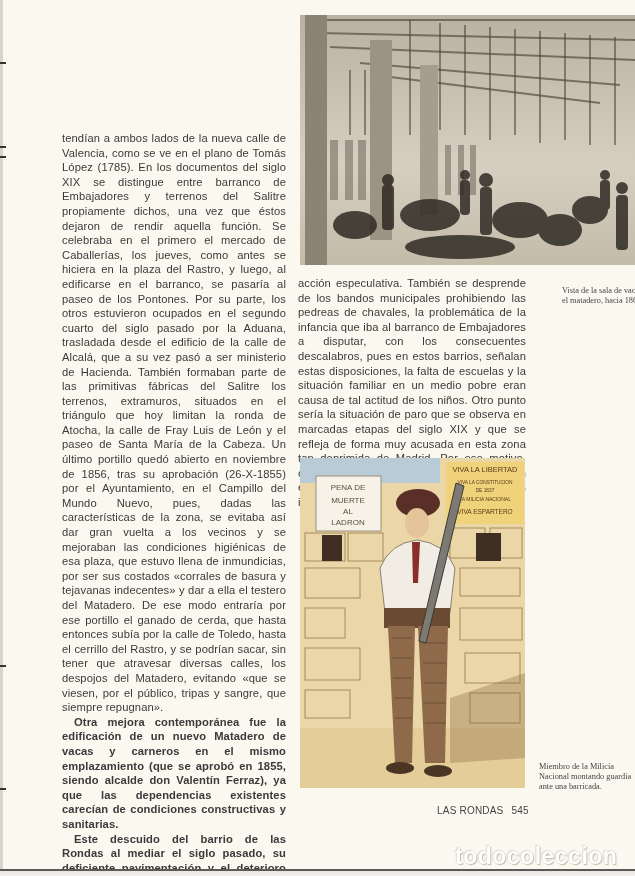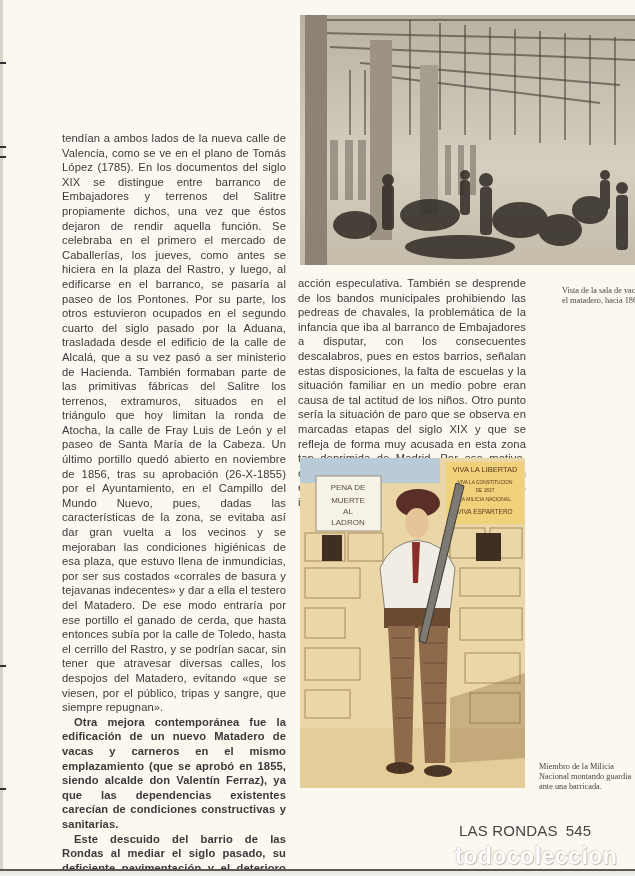--- a/index.html
+++ b/index.html
@@ -18,21 +18,21 @@
   .col-right { left:298px; top:276px; width:228px; }
   .figure { position:absolute; overflow:hidden; }
   .fig-top { left:300px; top:15px; width:335px; height:250px; background:#c9c1b2; }
   .fig-militia { left:300px; top:458px; width:225px; height:330px; background:#e6cf9c; }
   .caption {
     position:absolute; font-family:"Liberation Serif", "DejaVu Serif", serif;
     font-size:8.3px; line-height:10px; color:#444;
   }
   .cap-top { left:537px; top:286px; width:98px;margin-left:25px; }
   .cap-militia { left:539px; top:762px; width:100px; }
-  .folio { position:absolute; left:459px; top:805px; font-size:15px; color:#444; letter-spacing:0.2px;margin-top:17px; }
+  .folio { position:absolute; left:437px; top:805px; font-size:10px; color:#444; letter-spacing:0.2px; }
   .folio .num { margin-left:8px; }
   .watermark {
     position:absolute; left:455px; top:843px; font-size:23px; font-weight:bold;
     color:#ffffff; letter-spacing:0.5px;
     text-shadow:0 0 1px #c9c4b8, 1px 1px 1px #bdb7aa, -1px -1px 1px #e0dbcf;
     opacity:0.95;
   }
   .bottom-band { position:absolute; left:0; top:869px; width:635px; height:7px;
     background:linear-gradient(#5c5a55 0, #5c5a55 2px, #e9e7e2 2px, #f2f1ee 100%); }
   svg { display:block; }

